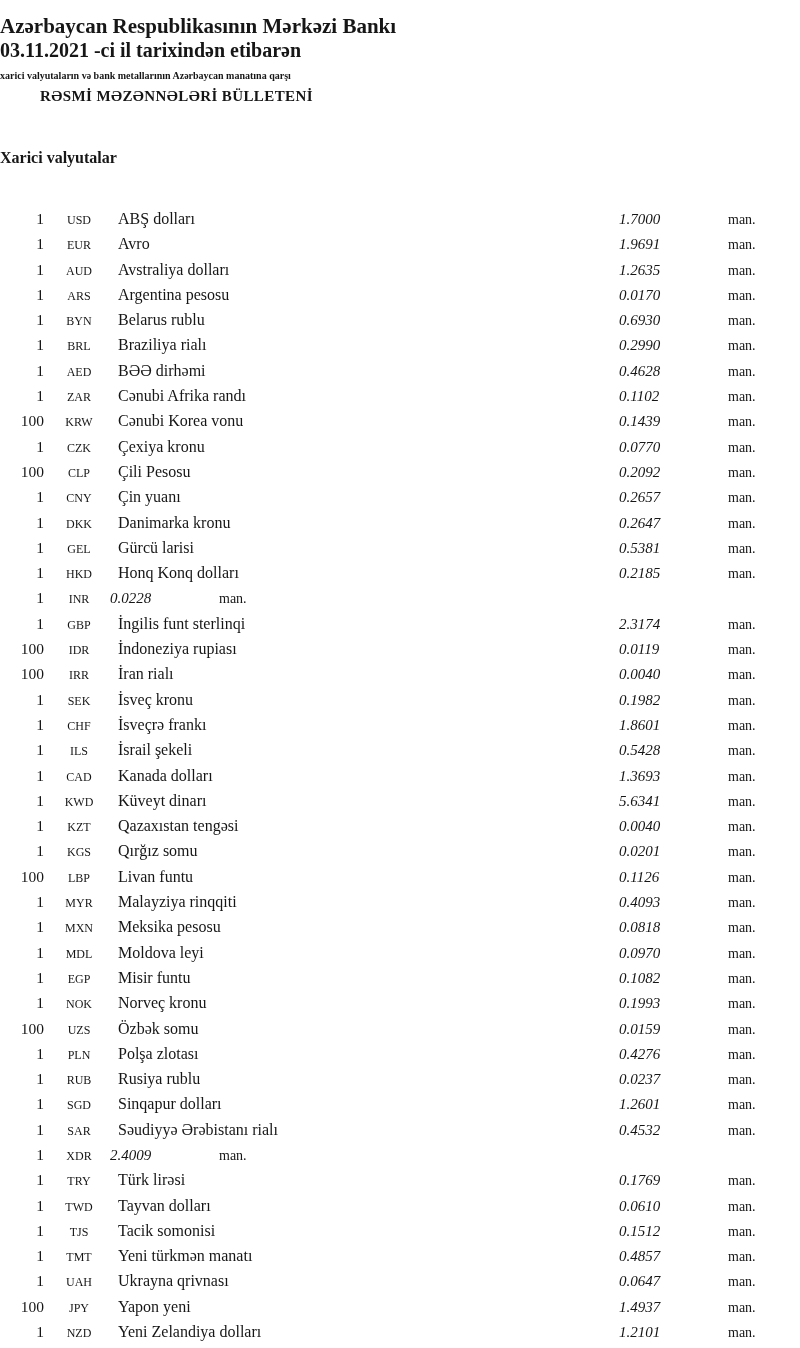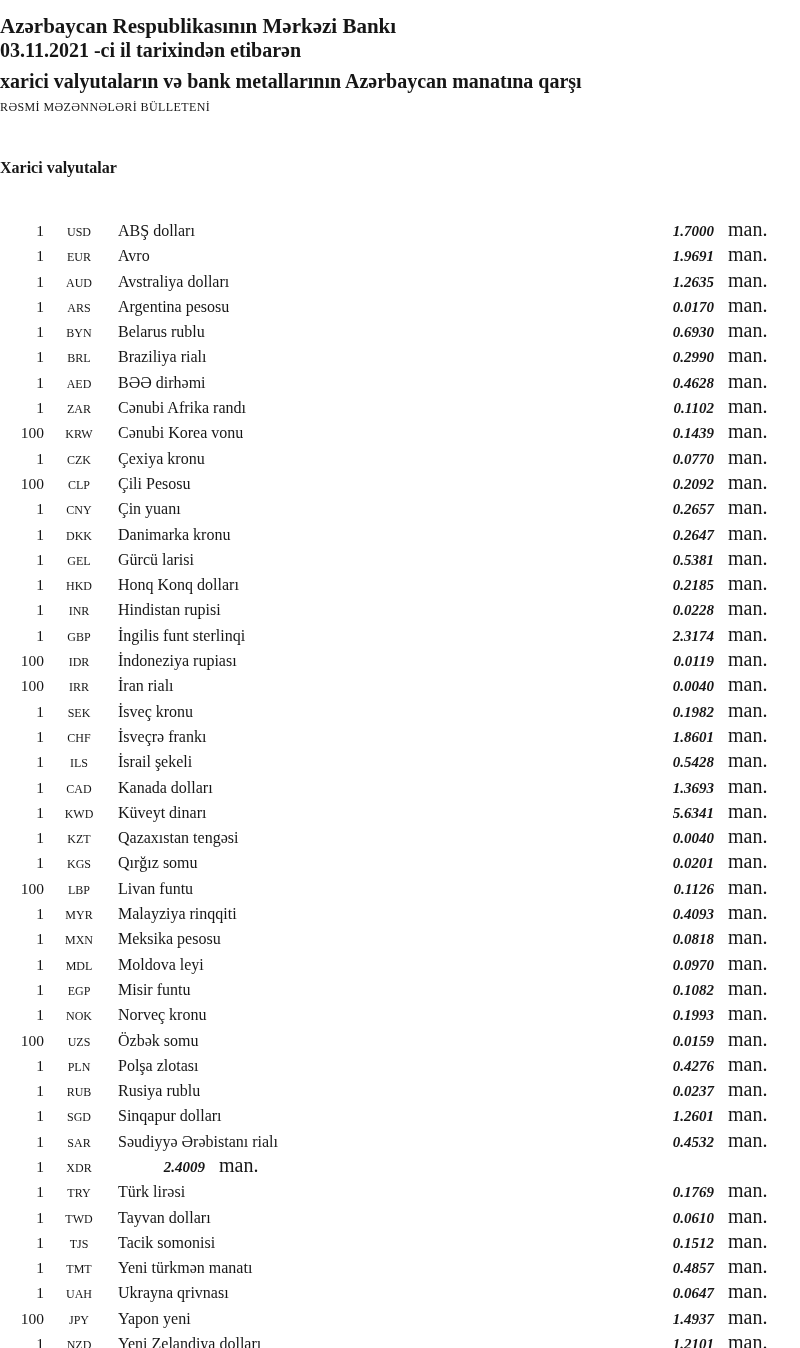--- a/index.html
+++ b/index.html
@@ -19,29 +19,30 @@
   .doc-title {
     font-size: 21px;
     font-weight: bold;
     margin-top: 4px;
   }
   .doc-date {
     font-size: 20px;
     font-weight: bold;
   }
   .doc-subject {
-    font-size: 20px;
+    font-size: 10px;
     font-weight: bold;
     margin-top: 8px;
   }
   .doc-bulletin {
-    font-size: 12px;
-    font-weight: normal;
+    font-size: 15px;
+    font-weight: bold;
     margin-top: 7px;
     letter-spacing: 0.4px;
+    margin-left: 40px;
   }
   .section-title {
     text-align: left;
     font-size: 16px;
     font-weight: bold;
     margin-top: 44px;
   }
   .rates-list {
     margin-top: 12px;
     padding: 0 28px 0 6px;
@@ -68,30 +69,30 @@
   }
   .col-name {
     flex: 1 1 auto;
     padding-left: 8px;
     font-size: 16px;
     white-space: nowrap;
     overflow: hidden;
   }
   .col-rate {
     width: 95px;
-    text-align: right;
-    font-weight: bold;
+    text-align: left;
+    font-weight: normal;
     font-style: italic;
     font-size: 15px;
     flex: 0 0 auto;
   }
   .col-unit {
     width: 58px;
     padding-left: 14px;
-    font-size: 20px;
+    font-size: 14px;
     flex: 0 0 auto;
     margin-top: 28px;
   }
 </style>
 </head>
 <body>
 
 <div class="page">
 
   <div class="doc-header">
@@ -220,21 +221,20 @@
     <span class="col-nominal">1</span>
     <span class="col-code">HKD</span>
     <span class="col-name">Honq Konq dolları</span>
     <span class="col-rate">0.2185</span>
     <span class="col-unit">man.</span>
   </div>
 
   <div class="rate-row">
     <span class="col-nominal">1</span>
     <span class="col-code">INR</span>
-    <span class="col-name">Hindistan rupisi</span>
     <span class="col-rate">0.0228</span>
     <span class="col-unit">man.</span>
   </div>
 
   <div class="rate-row">
     <span class="col-nominal">1</span>
     <span class="col-code">GBP</span>
     <span class="col-name">İngilis funt sterlinqi</span>
     <span class="col-rate">2.3174</span>
     <span class="col-unit">man.</span>

